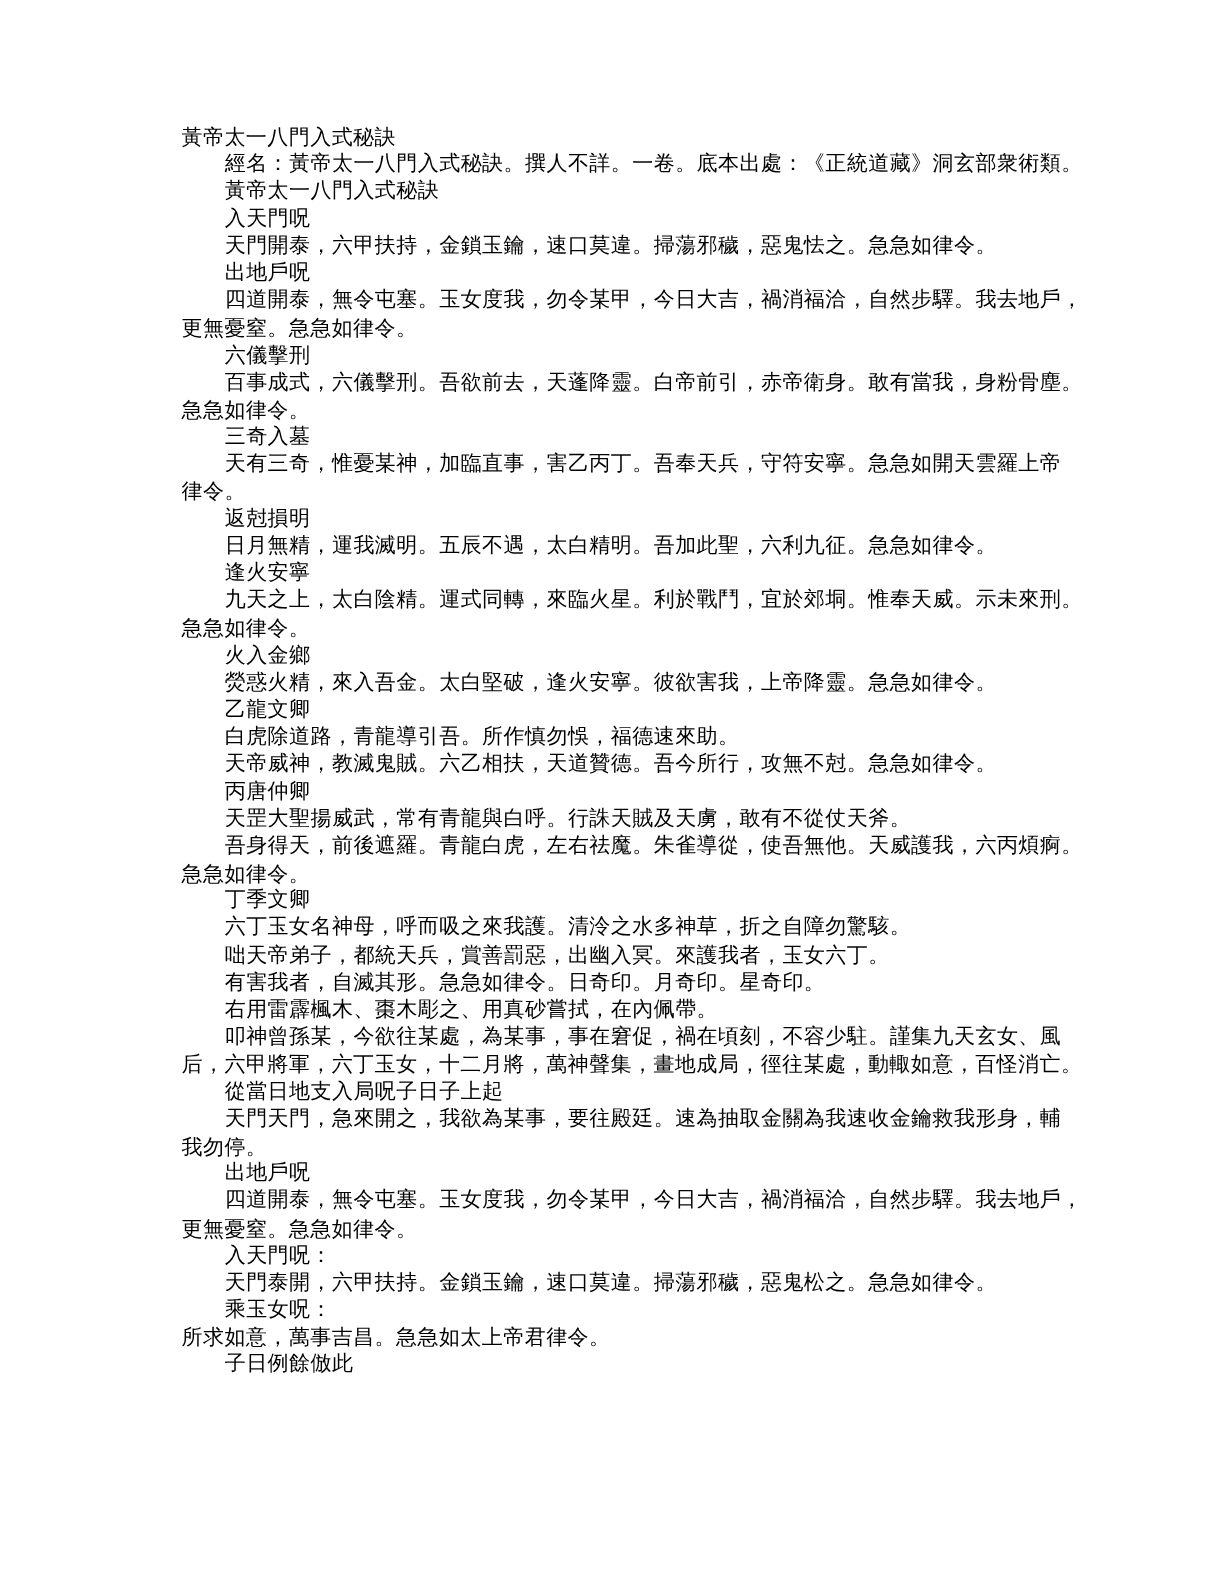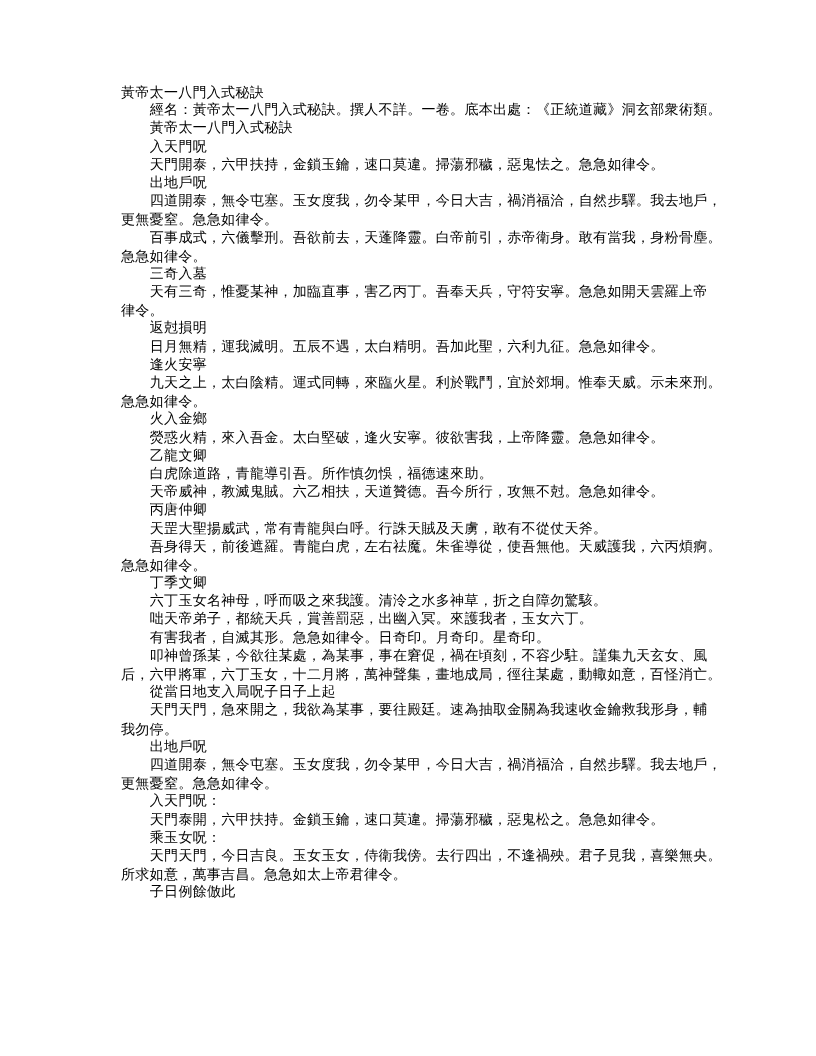--- a/index.html
+++ b/index.html
@@ -39,20 +39,21 @@
 
 <div id="page">
     <div class="line">黃帝太一八門入式秘訣</div>
     <div class="line indent">經名：黃帝太一八門入式秘訣。撰人不詳。一卷。底本出處：《正統道藏》洞玄部衆術類。</div>
     <div class="line indent">黃帝太一八門入式秘訣</div>
     <div class="line indent">入天門呪</div>
     <div class="line indent">天門開泰，六甲扶持，金鎖玉鑰，速口莫違。掃蕩邪穢，惡鬼怯之。急急如律令。</div>
     <div class="line indent">出地戶呪</div>
     <div class="line indent">四道開泰，無令屯塞。玉女度我，勿令某甲，今日大吉，禍消福洽，自然步驛。我去地戶，</div>
     <div class="line">更無憂窒。急急如律令。</div>
+    <div class="line indent">六儀擊刑</div>
     <div class="line indent">百事成式，六儀擊刑。吾欲前去，天蓬降靈。白帝前引，赤帝衛身。敢有當我，身粉骨塵。</div>
     <div class="line">急急如律令。</div>
     <div class="line indent">三奇入墓</div>
     <div class="line indent">天有三奇，惟憂某神，加臨直事，害乙丙丁。吾奉天兵，守符安寧。急急如開天雲羅上帝</div>
     <div class="line">律令。</div>
     <div class="line indent">返尅損明</div>
     <div class="line indent">日月無精，運我滅明。五辰不遇，太白精明。吾加此聖，六利九征。急急如律令。</div>
     <div class="line indent">逢火安寧</div>
     <div class="line indent">九天之上，太白陰精。運式同轉，來臨火星。利於戰鬥，宜於郊垌。惟奉天威。示未來刑。</div>
     <div class="line">急急如律令。</div>
@@ -62,27 +63,27 @@
     <div class="line indent">白虎除道路，青龍導引吾。所作慎勿悞，福德速來助。</div>
     <div class="line indent">天帝威神，教滅鬼賊。六乙相扶，天道贊德。吾今所行，攻無不尅。急急如律令。</div>
     <div class="line indent">丙唐仲卿</div>
     <div class="line indent">天罡大聖揚威武，常有青龍與白呼。行誅天賊及天虜，敢有不從仗天斧。</div>
     <div class="line indent">吾身得天，前後遮羅。青龍白虎，左右祛魔。朱雀導從，使吾無他。天威護我，六丙煩痾。</div>
     <div class="line">急急如律令。</div>
     <div class="line indent">丁季文卿</div>
     <div class="line indent">六丁玉女名神母，呼而吸之來我護。清泠之水多神草，折之自障勿驚駭。</div>
     <div class="line indent">咄天帝弟子，都統天兵，賞善罰惡，出幽入冥。來護我者，玉女六丁。</div>
     <div class="line indent">有害我者，自滅其形。急急如律令。日奇印。月奇印。星奇印。</div>
+    <div class="line indent">右用雷霹楓木、棗木彫之、用真砂嘗拭，在內佩帶。</div>
     <div class="line indent">叩神曾孫某，今欲往某處，為某事，事在窘促，禍在頃刻，不容少駐。謹集九天玄女、風</div>
     <div class="line">后，六甲將軍，六丁玉女，十二月將，萬神聲集，畫地成局，徑往某處，動輙如意，百怪消亡。</div>
     <div class="line indent">從當日地支入局呪子日子上起</div>
     <div class="line indent">天門天門，急來開之，我欲為某事，要往殿廷。速為抽取金關為我速收金鑰救我形身，輔</div>
     <div class="line">我勿停。</div>
     <div class="line indent">出地戶呪</div>
     <div class="line indent">四道開泰，無令屯塞。玉女度我，勿令某甲，今日大吉，禍消福洽，自然步驛。我去地戶，</div>
     <div class="line">更無憂窒。急急如律令。</div>
     <div class="line indent">入天門呪：</div>
     <div class="line indent">天門泰開，六甲扶持。金鎖玉鑰，速口莫違。掃蕩邪穢，惡鬼松之。急急如律令。</div>
     <div class="line indent">乘玉女呪：</div>
-    <div class="line indent">天門天門，今日吉良。玉女玉女，侍衛我傍。去行四出，不逢禍殃。君子見我，喜樂無央。</div>
     <div class="line">所求如意，萬事吉昌。急急如太上帝君律令。</div>
     <div class="line indent">子日例餘倣此</div>
   </div>
 
 </body></html>

